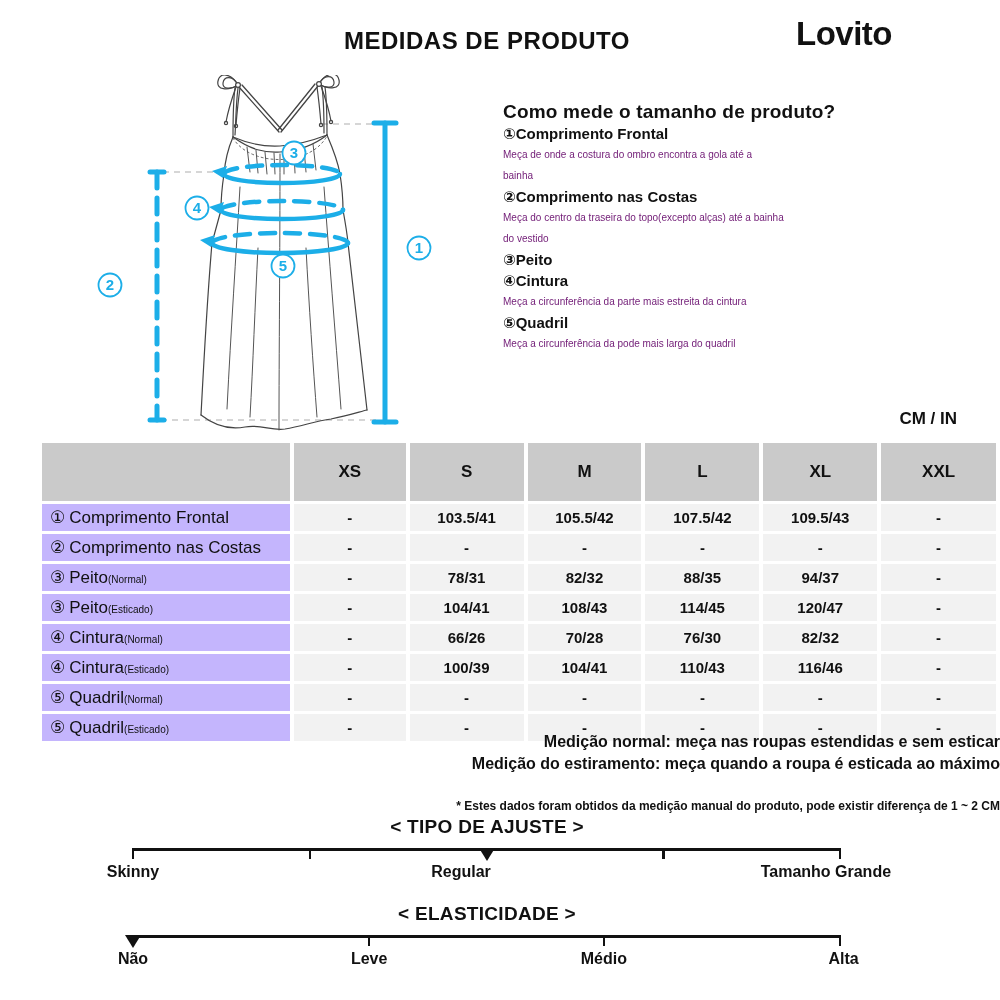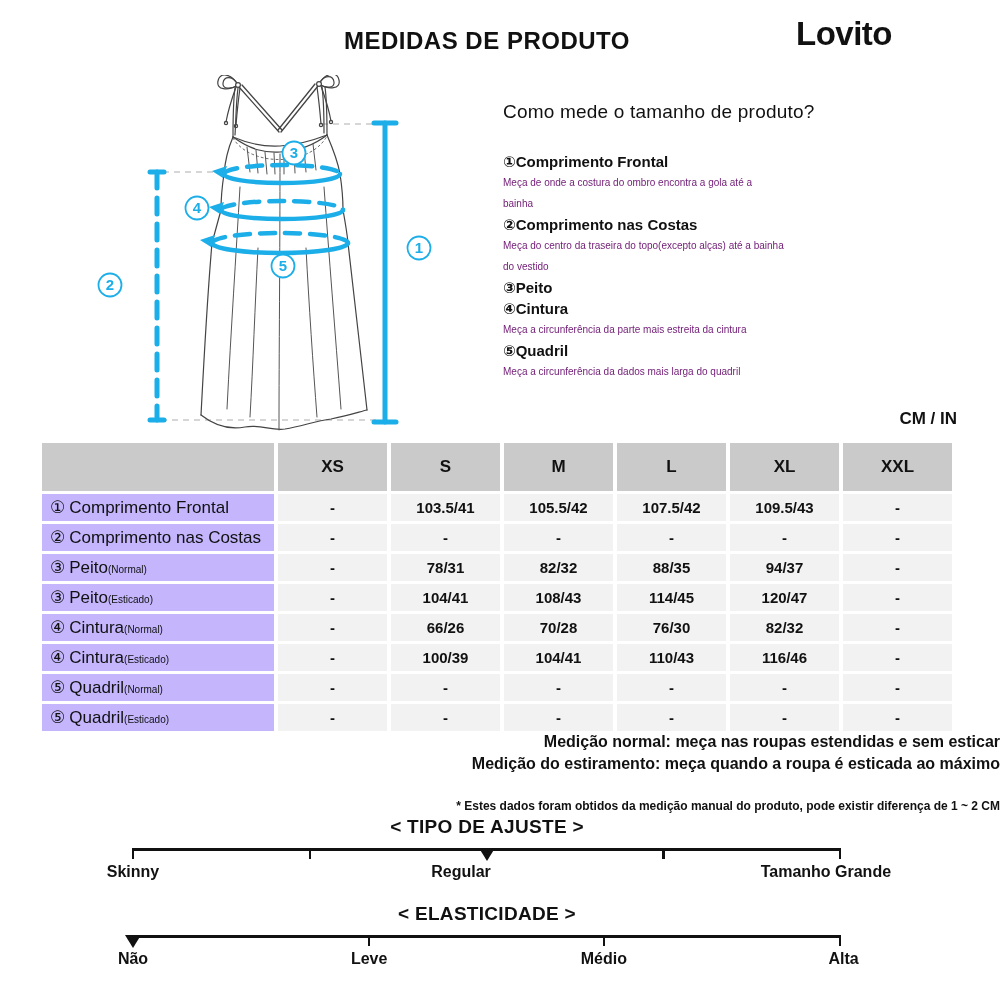--- a/index.html
+++ b/index.html
@@ -6,28 +6,28 @@
   body{width:1000px;height:1000px;position:relative;background:#fff;
        font-family:"Liberation Sans","DejaVu Sans",sans-serif;color:#111;overflow:hidden}
   .abs{position:absolute}
 
   
   #page-title{top:27px;left:0;width:974px;text-align:center;font-size:24px;font-weight:bold;letter-spacing:.5px}
   #brand{top:15px;left:796px;font-size:33px;font-weight:bold;letter-spacing:-.5px}
 
   
   #howto{left:503px;top:101px;width:456px}
-  #howto-heading{margin:0 0 28px 0;font-size:19px;font-weight:normal;letter-spacing:.2px}
+  #howto-heading{margin:0 0 0 0;font-size:19px;font-weight:bold;letter-spacing:.2px}
   .item-title{font-size:15px;font-weight:bold;line-height:21px}
   .item-desc{font-size:10px;color:#701a75;line-height:21px;white-space:pre-line}
   #cmin{top:409px;left:0;width:957px;text-align:right;font-size:17px;font-weight:bold}
 
   
   #size-table{position:absolute;left:38px;top:440px;border-collapse:separate;border-spacing:4px 3px}
-  #size-table th{width:109px;height:48px;background:#cacaca;font-size:17px;font-weight:bold;text-align:center;padding:0}
+  #size-table th{width:109px;height:30px;background:#cacaca;font-size:17px;font-weight:bold;text-align:center;padding:14px}
   #size-table th.corner{width:232px}
   #size-table td.rowlabel{background:#c4b5fd;font-size:17px;font-weight:400;height:27px;padding:0 0 0 8px;white-space:nowrap}
   #size-table td.val{background:#f2f2f2;text-align:center;font-size:15px;font-weight:bold;height:27px;padding:0}
   .cnum{margin-right:4px}
   .sub{font-size:10px;font-weight:400}
 
   
   #notes{top:731px;left:0;width:1000px;text-align:right}
   .note-main{font-size:16px;font-weight:bold;line-height:22px}
   .note-small{font-size:12px;font-weight:bold;margin-top:24px}
@@ -156,21 +156,21 @@
   <div class="item-title">①Comprimento Frontal</div>
   <div class="item-desc">Meça de onde a costura do ombro encontra a gola até a
 bainha</div>
   <div class="item-title">②Comprimento nas Costas</div>
   <div class="item-desc">Meça do centro da traseira do topo(excepto alças) até a bainha
 do vestido</div>
   <div class="item-title">③Peito</div>
   <div class="item-title">④Cintura</div>
   <div class="item-desc">Meça a circunferência da parte mais estreita da cintura</div>
   <div class="item-title">⑤Quadril</div>
-  <div class="item-desc">Meça a circunferência da dados mais larga do quadril</div>
+  <div class="item-desc">Meça a circunferência da pode mais larga do quadril</div>
 </div>
 
 <div class="abs" id="cmin">CM / IN</div>
 
 <table id="size-table">
   <thead>
       <tr>
         <th class="corner"></th>
         <th>XS</th>
         <th>S</th>

